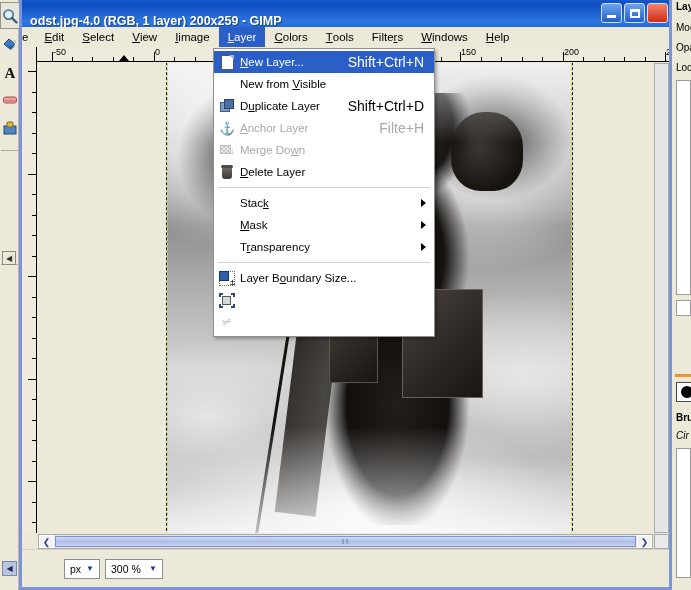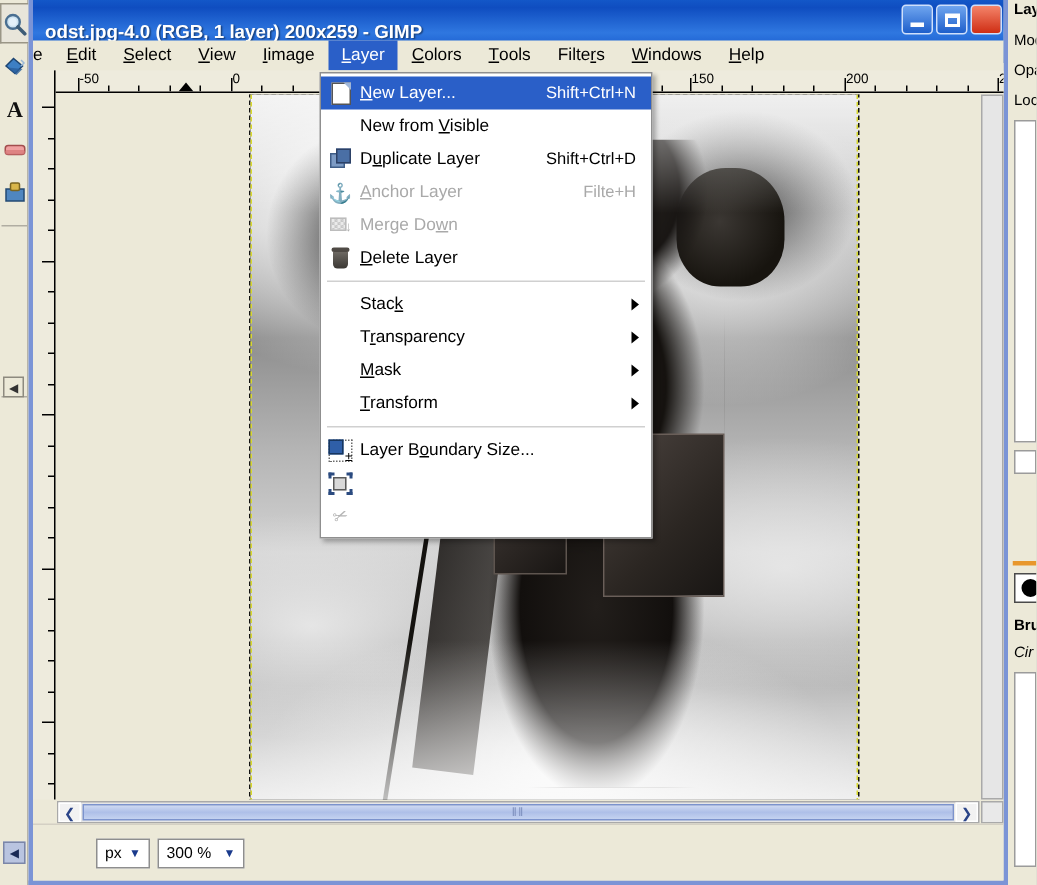--- a/index.html
+++ b/index.html
@@ -238,21 +238,21 @@
   }
   .mrow {
     height: 22px; display: flex; align-items: center;
     font-size: 11.5px; color: #000; position: relative;
   }
   .mrow.hl { background: #2a5fc8; color: #fff; }
   .mrow.dis { color: #a9a9a9; }
   .micon { width: 26px; display: flex; align-items: center; justify-content: center; flex: 0 0 26px; }
   .mlabel { flex: 1; white-space: nowrap; }
   .mlabel u { text-decoration: underline; }
-  .maccel { font-size: 11px; padding-right: 10px; white-space: nowrap; }
+  .maccel { font-size: 14px; padding-right: 10px; white-space: nowrap; }
   .mrow.dis .maccel { color: #a9a9a9; }
   .msub {
     position: absolute; right: 8px; width: 0; height: 0;
     border-top: 4px solid transparent; border-bottom: 4px solid transparent;
     border-left: 5px solid #000;
   }
   .msep { height: 1px; background: #d0d0d0; margin: 4px 4px 4px 4px; }
 
   
   .ic-page {
@@ -599,35 +599,30 @@
       <div class="msep"></div>
 
       <div class="mrow">
         <div class="micon"></div>
         <div class="mlabel">Stac<u>k</u></div>
         <div class="msub"></div>
       </div>
 
       <div class="mrow">
         <div class="micon"></div>
+        <div class="mlabel"><u>M</u>ask</div>
+        <div class="msub"></div>
+      </div>
+
+      <div class="mrow">
+        <div class="micon"></div>
         <div class="mlabel">T<u>r</u>ansparency</div>
         <div class="msub"></div>
       </div>
 
-      <div class="mrow">
-        <div class="micon"></div>
-        <div class="mlabel"><u>M</u>ask</div>
-        <div class="msub"></div>
-      </div>
-
-      <div class="mrow">
-        <div class="micon"></div>
-        <div class="mlabel"><u>T</u>ransform</div>
-        <div class="msub"></div>
-      </div>
 
       <div class="msep"></div>
 
       <div class="mrow">
         <div class="micon">
           <div class="ic-lbs">
               <div class="dd"></div>
               <div class="sq"></div>
               <div class="pl">±</div>
             </div>

